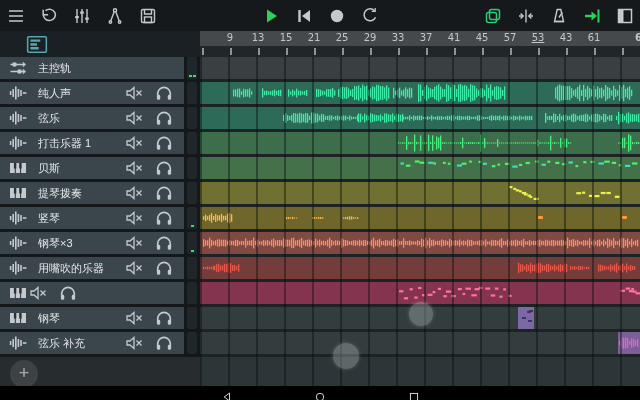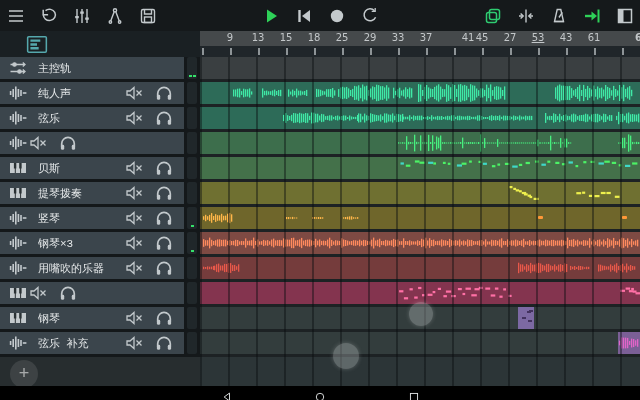--- a/index.html
+++ b/index.html
@@ -14,21 +14,21 @@
   #ruler{position:absolute;top:31px;left:0;width:640px;height:26px;background:#1a2023;}
   #view-toggle{position:absolute;left:26px;top:3px;width:22px;height:20px;}
   #ruler-strip{position:absolute;left:200px;top:0;width:440px;height:15px;background:#45494b;}
   .rnum{position:absolute;top:1px;width:22px;margin-left:-11px;text-align:center;font-size:10px;color:#c3c7c9;font-family:"DejaVu Sans",sans-serif;}
   #ruler-ticks{position:absolute;left:200px;top:15px;width:440px;height:11px;background:#20262a;}
   .rtick{position:absolute;top:2px;width:2px;height:7px;background:#8e9497;}
   
   #main{position:absolute;top:57px;left:0;width:640px;height:329px;}
   #heads{position:absolute;left:0;top:0;width:200px;}
   .thead{height:22px;margin-bottom:3px;display:flex;}
-  .thbody{width:184px;background:#3b454c;display:flex;align-items:center;font-family:Liberation Mono, monospace;}
+  .thbody{width:184px;background:#3b454c;display:flex;align-items:center;}
   .ticon{margin-left:8px;width:20px;height:20px;}
   .tname{margin-left:10px;font-size:11px;color:#e7eaeb;flex:1;white-space:nowrap;overflow:hidden;}
   .tbtnh{width:20px;height:20px;margin-right:10px;}
   .tmeter{width:10px;margin-left:3px;background:#20272a;border-radius:2px;position:relative;}
   .mdot{position:absolute;width:3px;height:2.5px;background:#35e06a;bottom:2px;}
   #heads-filler{width:200px;height:29px;background:#272d2f;}
   #tl{position:absolute;left:200px;top:0;width:440px;height:329px;background:#1d2224;}
   .lane{height:22px;margin-bottom:3px;position:relative;overflow:hidden;}
   .lane svg{position:absolute;left:0;top:0;}
   #tl-filler{height:29px;background:#2c3537;}
@@ -166,28 +166,28 @@
   <div id="view-toggle"><svg width="22" height="22" viewBox="0 0 20 20">
         <g stroke="#55a8ad" fill="none">
           <rect x="1.5" y="2.5" width="17" height="14" rx="1" stroke-width="1.4"></rect>
           <path d="M4 6h9M4 9.5h6M4 13h7.5" stroke-width="2.2"></path>
         </g>
       </svg></div>
   <div id="ruler-strip">
       <span class="rnum" style="left: 30px;">9</span>
       <span class="rnum" style="left: 58px;">13</span>
       <span class="rnum" style="left: 86px;">15</span>
-      <span class="rnum" style="left: 114px;">18</span>
+      <span class="rnum" style="left: 114px;">21</span>
       <span class="rnum" style="left: 142px;">25</span>
       <span class="rnum" style="left: 170px;">29</span>
       <span class="rnum" style="left: 198px;">33</span>
       <span class="rnum" style="left: 226px;">37</span>
-      <span class="rnum" style="left: 268px;">41</span>
+      <span class="rnum" style="left: 254px;">41</span>
       <span class="rnum" style="left: 282px; text-align: center;">45</span>
-      <span class="rnum" style="left: 310px;">27</span>
+      <span class="rnum" style="left: 310px;">57</span>
       <span class="rnum" style="left: 338px; text-decoration: underline;">53</span>
       <span class="rnum" style="left: 366px;">43</span>
       <span class="rnum" style="left: 394px;">61</span>
       <span class="rnum" style="left: 442px; font-weight: bold;">65</span>
     </div>
   <div id="ruler-ticks">
       <span class="rtick" style="left: 2px;"></span>
       <span class="rtick" style="left: 30px;"></span>
       <span class="rtick" style="left: 58px;"></span>
       <span class="rtick" style="left: 86px;"></span>
@@ -284,20 +284,21 @@
           <span class="ticon"><svg width="20" height="20" viewBox="0 0 20 20">
               <g fill="#c3c9cc">
                 <rect x="1.8" y="8" width="1.6" height="4"></rect>
                 <rect x="4.4" y="6" width="1.6" height="8"></rect>
                 <rect x="7" y="3.5" width="1.6" height="13"></rect>
                 <rect x="9.6" y="6" width="1.6" height="8"></rect>
                 <rect x="12.2" y="7" width="1.6" height="6"></rect>
                 <rect x="14.8" y="9.2" width="3.6" height="1.6"></rect>
               </g>
             </svg></span>
+          <span class="tname">打击乐器 1</span>
           <span class="tbtnh"><svg width="20" height="20" viewBox="0 0 20 20">
               <g stroke="#c3c9cc" stroke-width="1.3" fill="none">
                 <path d="M3 8h3l4-3.5v11L6 12H3Z"></path>
                 <path d="M12.5 7.5l5 5M17.5 7.5l-5 5"></path>
               </g>
             </svg></span>
           <span class="tbtnh"><svg width="20" height="20" viewBox="0 0 20 20">
               <path d="M3.7 13v-2.3a6.3 6.3 0 0 1 12.6 0V13" fill="none" stroke="#c3c9cc" stroke-width="1.7"></path>
               <rect x="2.9" y="11.8" width="3.3" height="5" rx="1.4" fill="#c3c9cc"></rect>
               <rect x="13.8" y="11.8" width="3.3" height="5" rx="1.4" fill="#c3c9cc"></rect>

